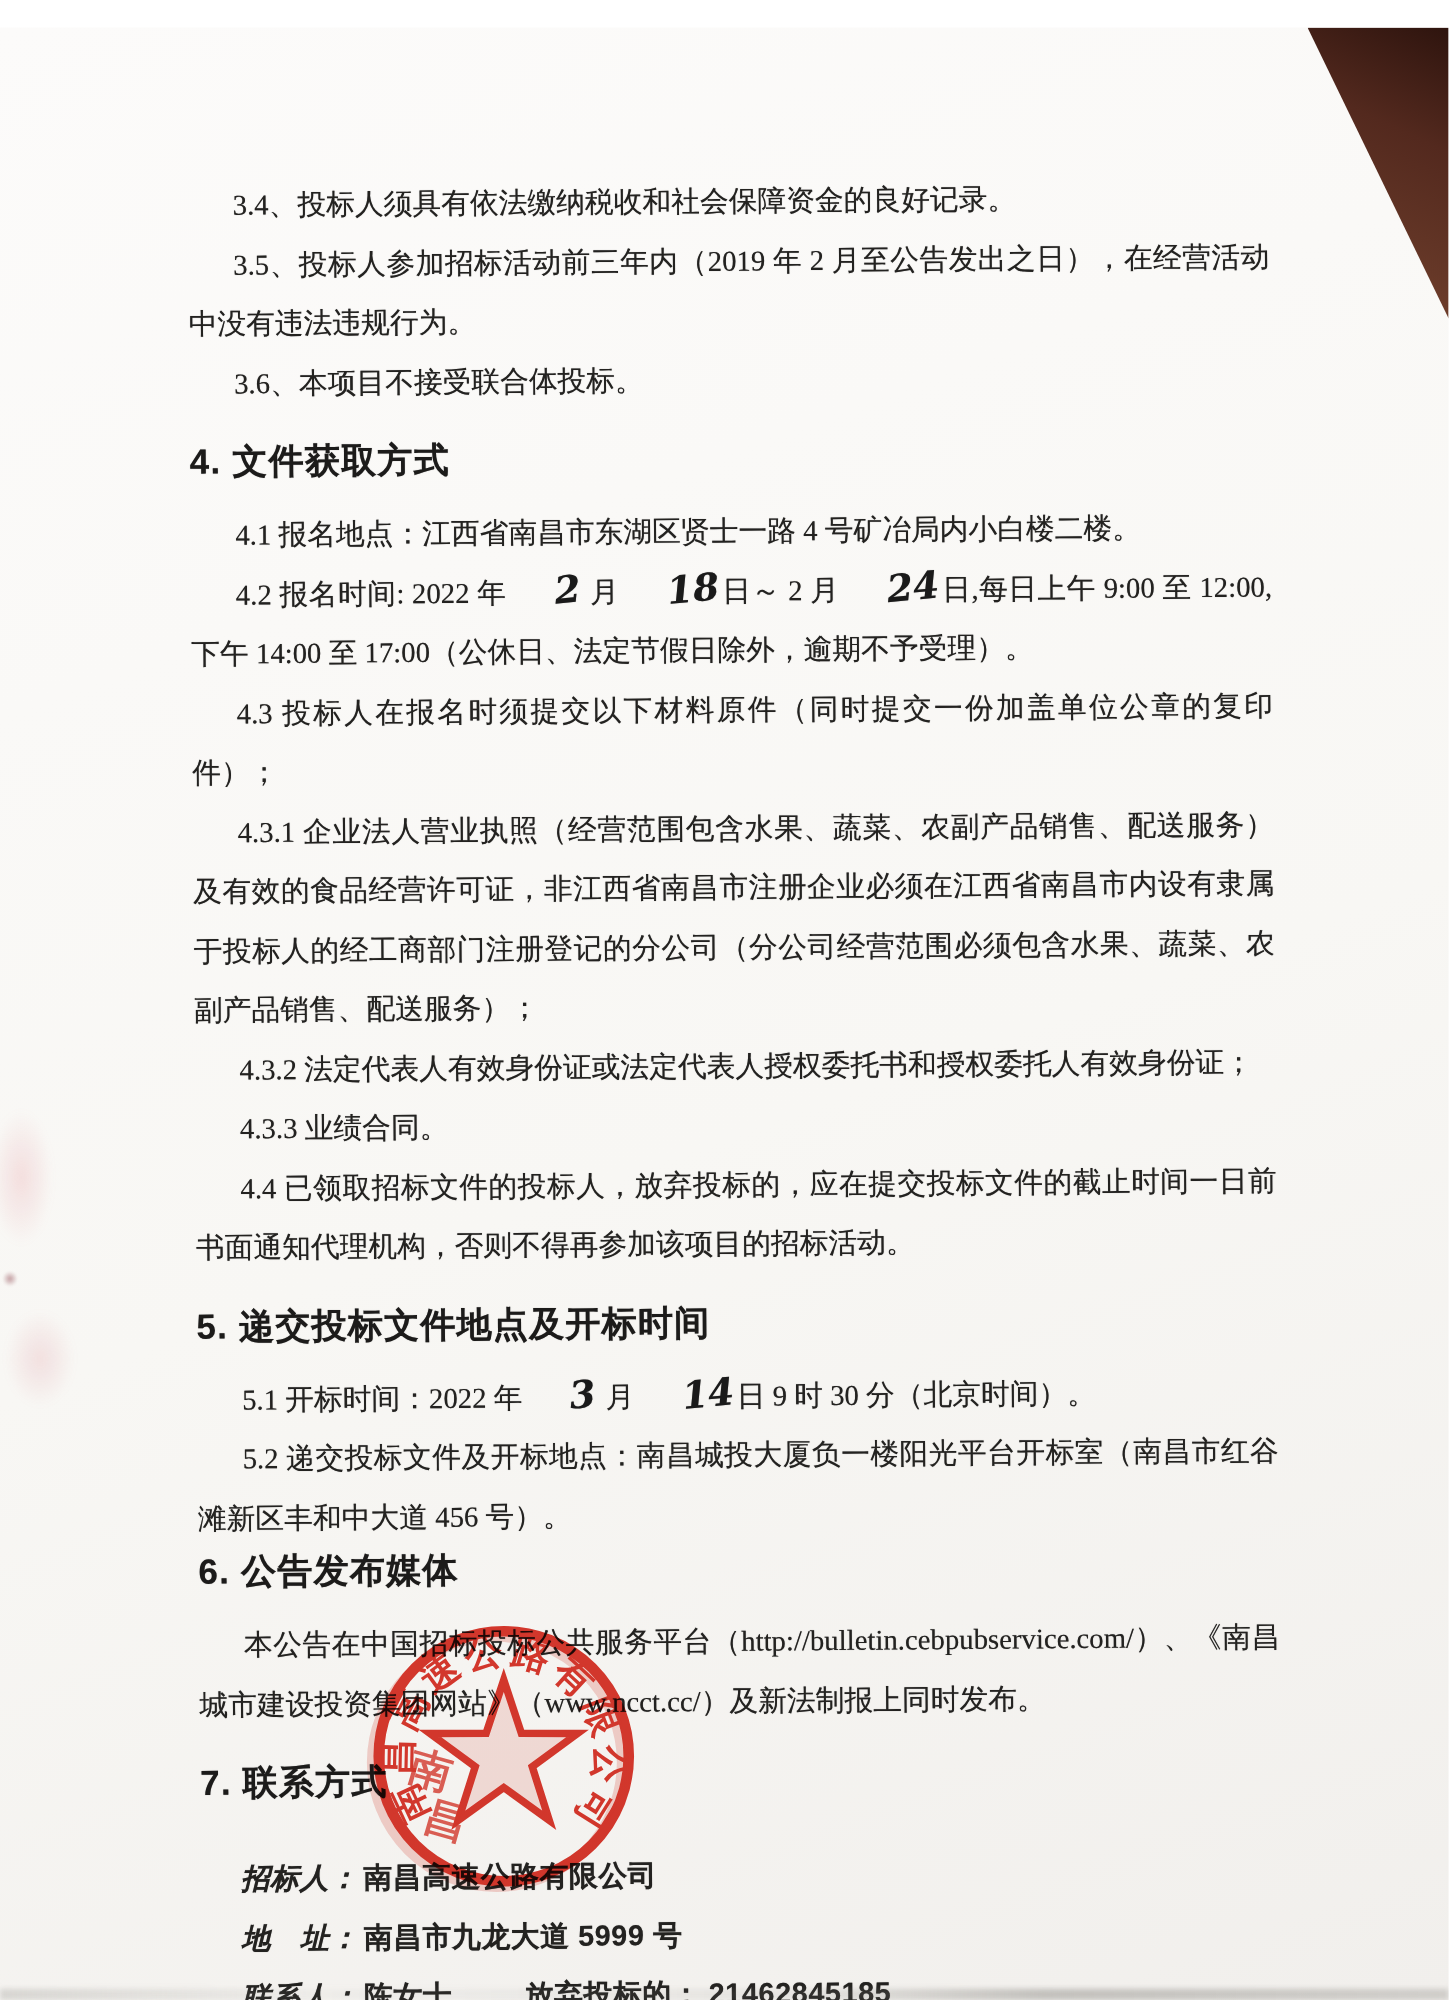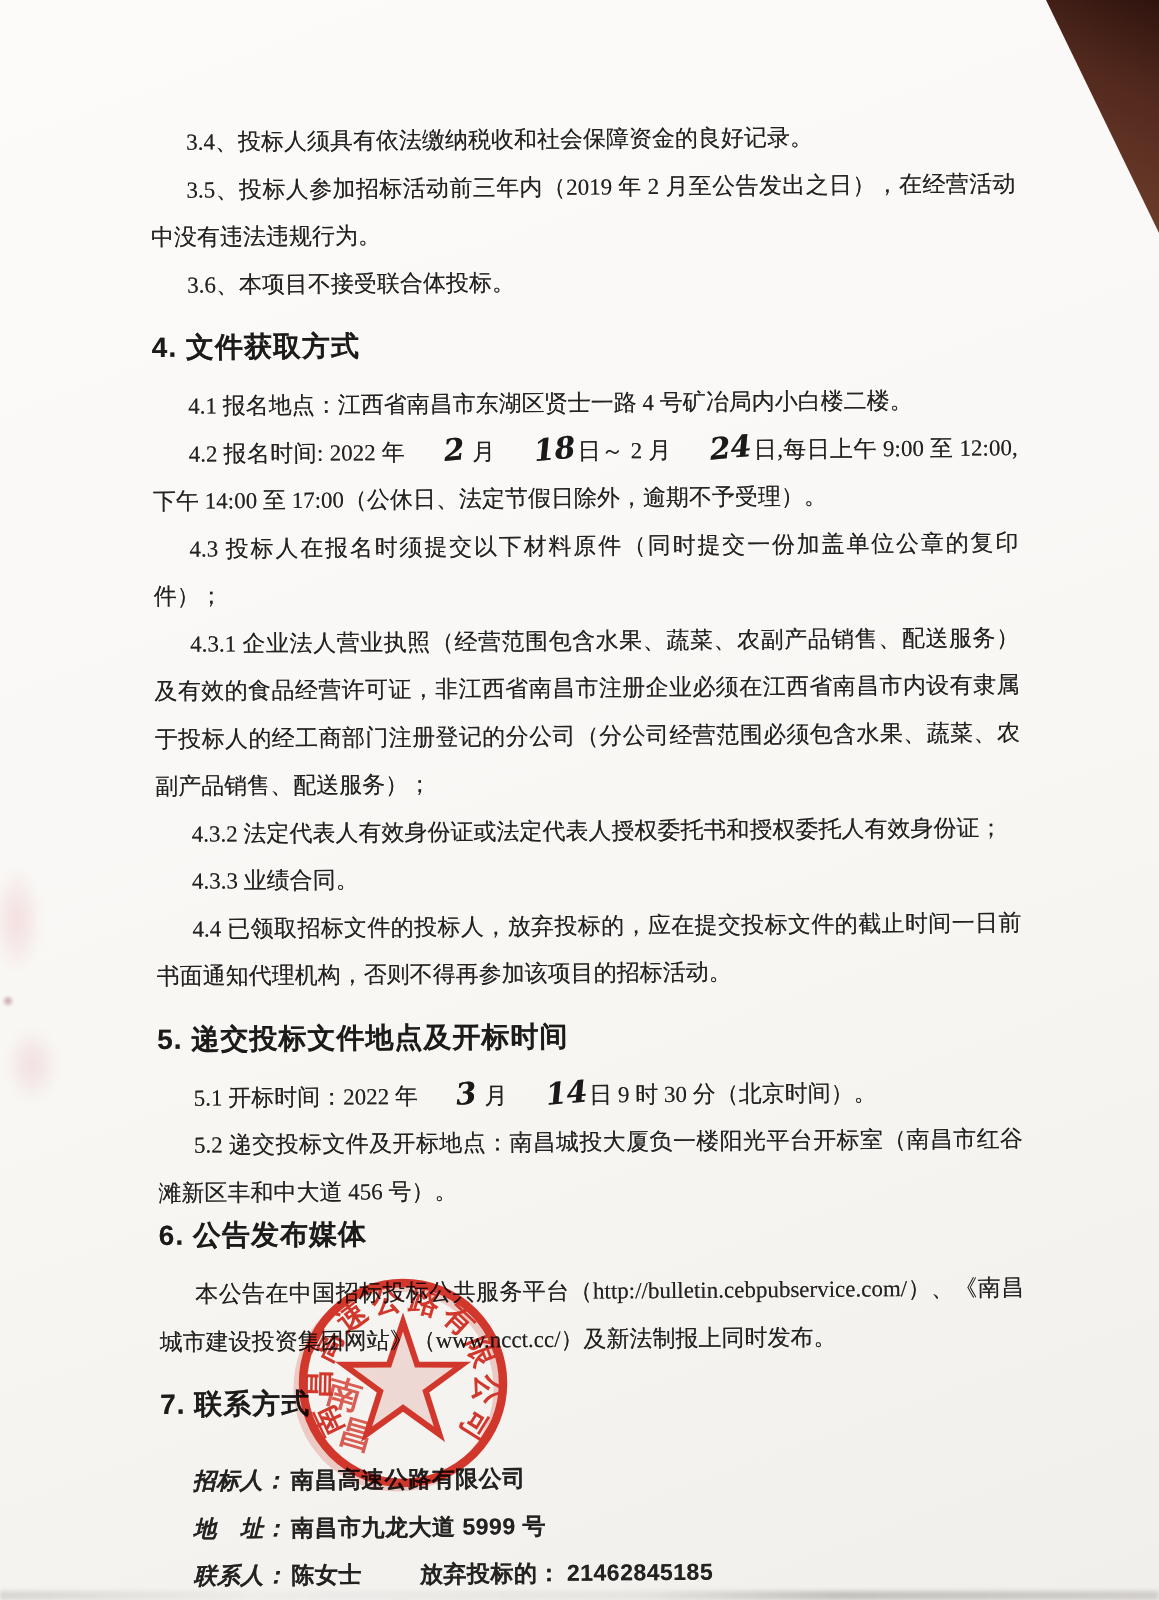--- a/index.html
+++ b/index.html
@@ -4,20 +4,21 @@
 <style>
   html,body{margin:0;padding:0;}
   body{
     width:1159px;height:1600px;overflow:hidden;position:relative;
     font-family:"Liberation Serif","DejaVu Serif",serif;
     background:#fff;
   }
   .page{
     position:absolute;inset:0;
     background:linear-gradient(160deg,#fcfbfa 0%,#f8f7f4 55%,#f1efec 100%);
+    margin-top:22px;
   }
   
   .photo-corner{
     position:absolute;top:0;right:0;width:113px;height:233px;
     background:linear-gradient(205deg,#2e140e 0%,#53291e 35%,#653727 70%,#7a452f 100%);
     clip-path:polygon(0 0,100% 0,100% 100%);
     filter:drop-shadow(-2px 2px 3px rgba(90,60,50,.35));
   }
   
   .smudge{position:absolute;pointer-events:none;filter:blur(3px);}

